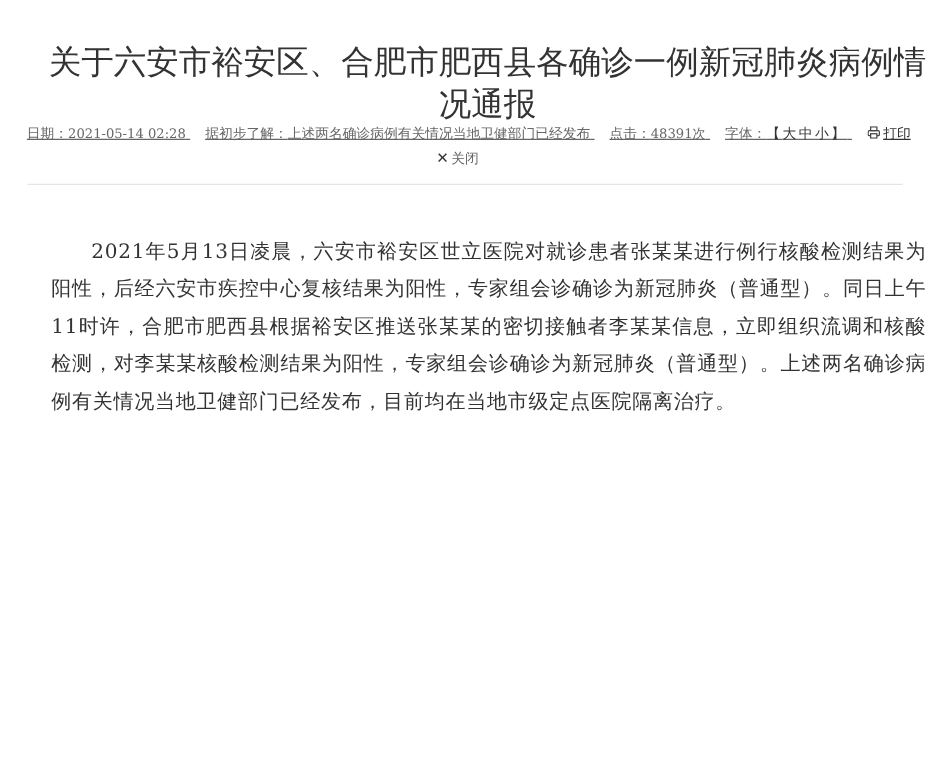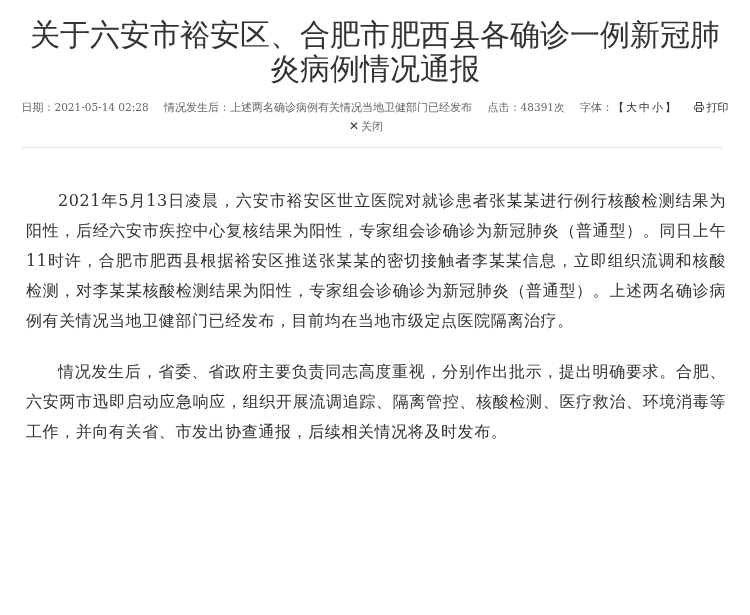--- a/index.html
+++ b/index.html
@@ -14,39 +14,39 @@
       position: relative;
       font-family: "DejaVu Serif", "Liberation Serif", serif;
       color: #333333;
     }
     .title {
       position: absolute;
       left: 20px;
       top: 18px;
       width: 710px;
       text-align: center;
-      font-size: 30px;
+      font-size: 26px;
       line-height: 34px;
       color: #333333;
       font-weight: normal;
-      margin: 0;
+      margin: 15px;
       letter-spacing: 0px;
     }
     .meta {
       position: absolute;
       left: 0;
       top: 99px;
       width: 750px;
       text-align: center;
       font-size: 11px;
       line-height: 16px;
       color: #666666;
       white-space: nowrap;
     }
-    .meta .item { margin: 0 6px; }
+    .meta .item { margin: 0 6px; text-decoration: underline; }
     .meta .label { color: #666666; }
     .meta .value { color: #666666; font-size: 10.5px; }
     .meta .font-btn {
       color: #333333;
       cursor: pointer;
       letter-spacing: 2px;
     }
     .meta .print {
       cursor: pointer;
       color: #333333;
@@ -82,21 +82,21 @@
     .divider {
       position: absolute;
       left: 22px;
       top: 147px;
       width: 700px;
       height: 1px;
       background: #e5e5e5;
     }
     .content {
       position: absolute;
-      left: 26px;
+      left: 41px;
       top: 186px;
       width: 700px;
     }
     .content p {
       margin: 0 0 21px 0;
       font-size: 16px;
       line-height: 30px;
       text-indent: 32px;
       color: #333333;
       text-align: justify;
@@ -106,21 +106,21 @@
 </head>
 <body>
 
 <h1 class="title">关于六安市裕安区、合肥市肥西县各确诊一例新冠肺炎病例情况通报</h1>
 
 <div class="meta">
   <span class="item">
     <span class="label">日期：</span><span class="value">2021-05-14 02:28</span>
   </span>
   <span class="item">
-    <span class="label">情况发生后：</span><span>上述两名确诊病例有关情况当地卫健部门已经发布</span>
+    <span class="label">据初步了解：</span><span>上述两名确诊病例有关情况当地卫健部门已经发布</span>
   </span>
   <span class="item">
     <span class="label">点击：</span><span class="value">48391次</span>
   </span>
   <span class="item">
     <span class="label">字体：</span><span class="font-btn">【</span><span class="font-btn">大</span><span class="font-btn">中</span><span class="font-btn">小</span><span class="font-btn">】</span>
   </span>
   <span class="item print">
     <svg class="print-icon" viewBox="0 0 10 10">
       <rect x="2.5" y="0.5" width="5" height="3" fill="none" stroke="#444" stroke-width="1"></rect>
@@ -133,14 +133,13 @@
 <div class="close-row">
   <span class="close">
     <span class="close-x">✕</span><span>关闭</span>
   </span>
 </div>
 
 <div class="divider"></div>
 
 <div class="content">
   <p>2021年5月13日凌晨，六安市裕安区世立医院对就诊患者张某某进行例行核酸检测结果为阳性，后经六安市疾控中心复核结果为阳性，专家组会诊确诊为新冠肺炎（普通型）。同日上午11时许，合肥市肥西县根据裕安区推送张某某的密切接触者李某某信息，立即组织流调和核酸检测，对李某某核酸检测结果为阳性，专家组会诊确诊为新冠肺炎（普通型）。上述两名确诊病例有关情况当地卫健部门已经发布，目前均在当地市级定点医院隔离治疗。</p>
-  <p>情况发生后，省委、省政府主要负责同志高度重视，分别作出批示，提出明确要求。合肥、六安两市迅即启动应急响应，组织开展流调追踪、隔离管控、核酸检测、医疗救治、环境消毒等工作，并向有关省、市发出协查通报，后续相关情况将及时发布。</p>
 </div>
 
 </body></html>

